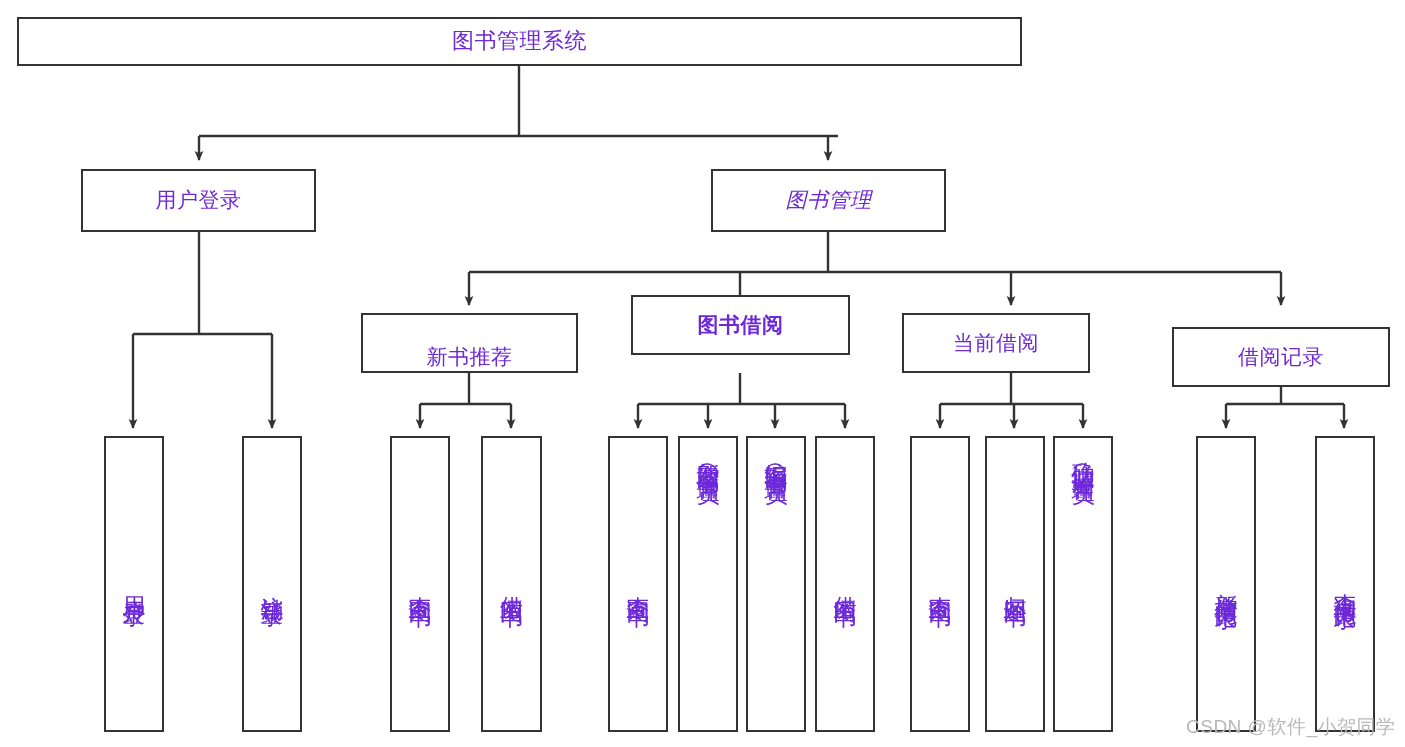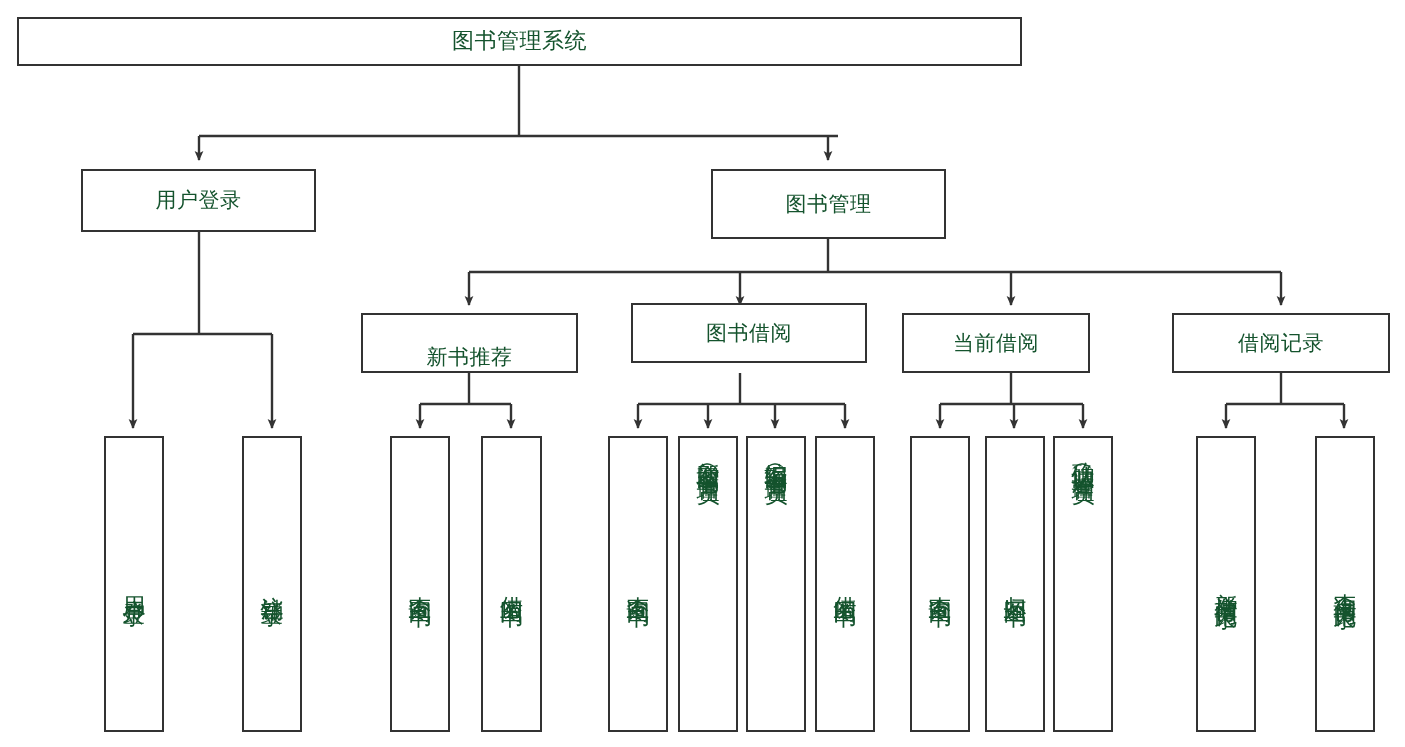--- a/index.html
+++ b/index.html
@@ -26,21 +26,21 @@
     pointer-events: none;
   }
   .node {
     position: absolute;
     box-sizing: border-box;
     background: #ffffff;
     border: 2px solid #333333;
     display: flex;
     align-items: center;
     justify-content: center;
-    color: #14532d;
+    color: #6d28d9;
   }
   .node .lbl {
     display: block;
     text-align: center;
     line-height: 1.28;
     letter-spacing: 0.5px;
   }
   
   .node.horiz .lbl {
     font-size: 21px;
@@ -132,37 +132,37 @@
   </svg>
 
   <div class="node horiz title" style="left:17px; top:17px; width:1005px; height:49px;">
     <span class="lbl">图书管理系统</span>
   </div>
 
   <div class="node horiz" style="left:81px; top:169px; width:235px; height:63px;">
     <span class="lbl">用户登录</span>
   </div>
 
-  <div class="node horiz" style="left:711px; top:169px; width:235px; height:70px;">
+  <div class="node horiz" style="left:711px; top:169px; width:235px; height:63px;font-style:italic;">
     <span class="lbl">图书管理</span>
   </div>
 
   <div class="node horiz" style="left:361px; top:313px; width:217px; height:60px;align-items:flex-end;">
     <span class="lbl">新书推荐</span>
   </div>
 
-  <div class="node horiz" style="left:631px; top:303px; width:236px; height:60px;">
+  <div class="node horiz" style="left:631px; top:295px; width:219px; height:60px;font-weight:bold;">
     <span class="lbl">图书借阅</span>
   </div>
 
   <div class="node horiz" style="left:902px; top:313px; width:188px; height:60px;">
     <span class="lbl">当前借阅</span>
   </div>
 
-  <div class="node horiz" style="left:1172px; top:313px; width:218px; height:60px;">
+  <div class="node horiz" style="left:1172px; top:327px; width:218px; height:60px;">
     <span class="lbl">借阅记录</span>
   </div>
 
   <div class="node vert" style="left:104px; top:436px; width:60px; height:296px;">
     <span class="lbl">用户登录</span>
   </div>
 
   <div class="node vert" style="left:242px; top:436px; width:60px; height:296px;">
     <span class="lbl">注销登录</span>
   </div>
@@ -204,14 +204,15 @@
   </div>
 
   <div class="node vert" style="left:1196px; top:436px; width:60px; height:296px;">
     <span class="lbl">新增借阅记录</span>
   </div>
 
   <div class="node vert" style="left:1315px; top:436px; width:60px; height:296px;">
     <span class="lbl">查询借阅记录</span>
   </div>
 
+  <div class="watermark">CSDN @软件_小贺同学</div>
 
 </div>
 
 </body></html>

